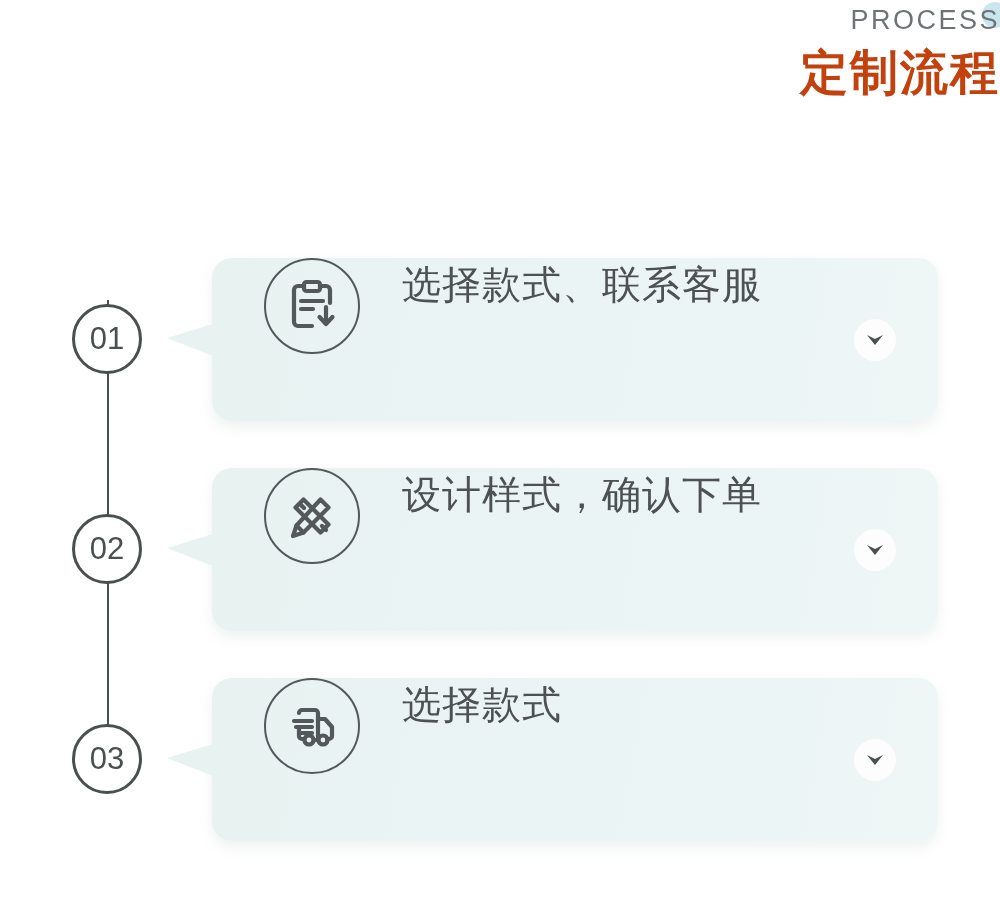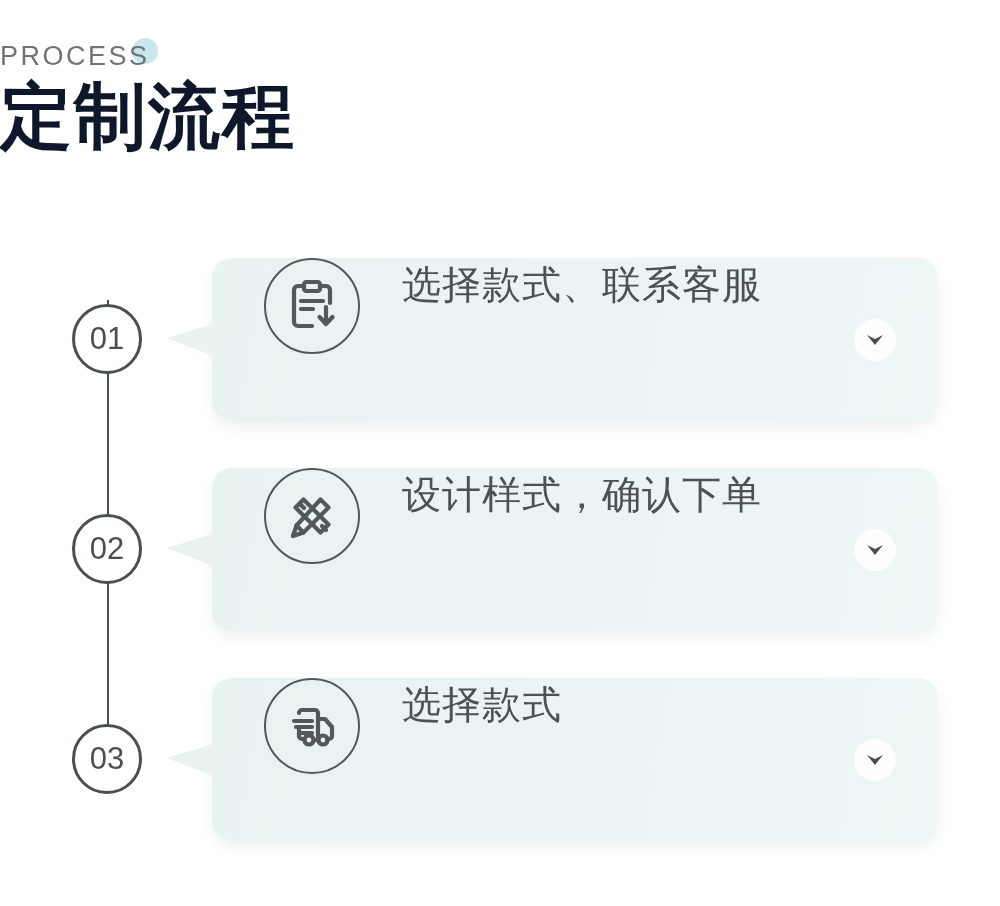--- a/index.html
+++ b/index.html
@@ -11,22 +11,21 @@
     height: 906px;
     background: #ffffff;
     font-family: "Liberation Sans", "DejaVu Sans", sans-serif;
     overflow: hidden;
     position: relative;
   }
 
   
   .header {
     width: 100%;
-    text-align: left;
-    padding-top: 36px;
+    text-align: right;
     box-sizing: border-box;
   }
   .eyebrow-wrap {
     position: relative;
     display: inline-block;
     height: 40px;
     line-height: 40px;
   }
   .eyebrow {
     position: relative;
@@ -42,24 +41,25 @@
     right: -8px;
     top: 2px;
     width: 26px;
     height: 26px;
     border-radius: 50%;
     background: #c6e4ec;
     z-index: 1;
     opacity: 0.92;
   }
   .title {
-    font-size: 72px;
+    margin-top: 6px;
+    font-size: 48px;
     line-height: 1.12;
     font-weight: 700;
-    color: #0f172a;
+    color: #c2410c;
     letter-spacing: 2px;
     font-family: "Liberation Sans", "DejaVu Sans", sans-serif;
   }
 
   
   .steps {
     position: absolute;
     left: 0;
     top: 228px;
     width: 1000px;

